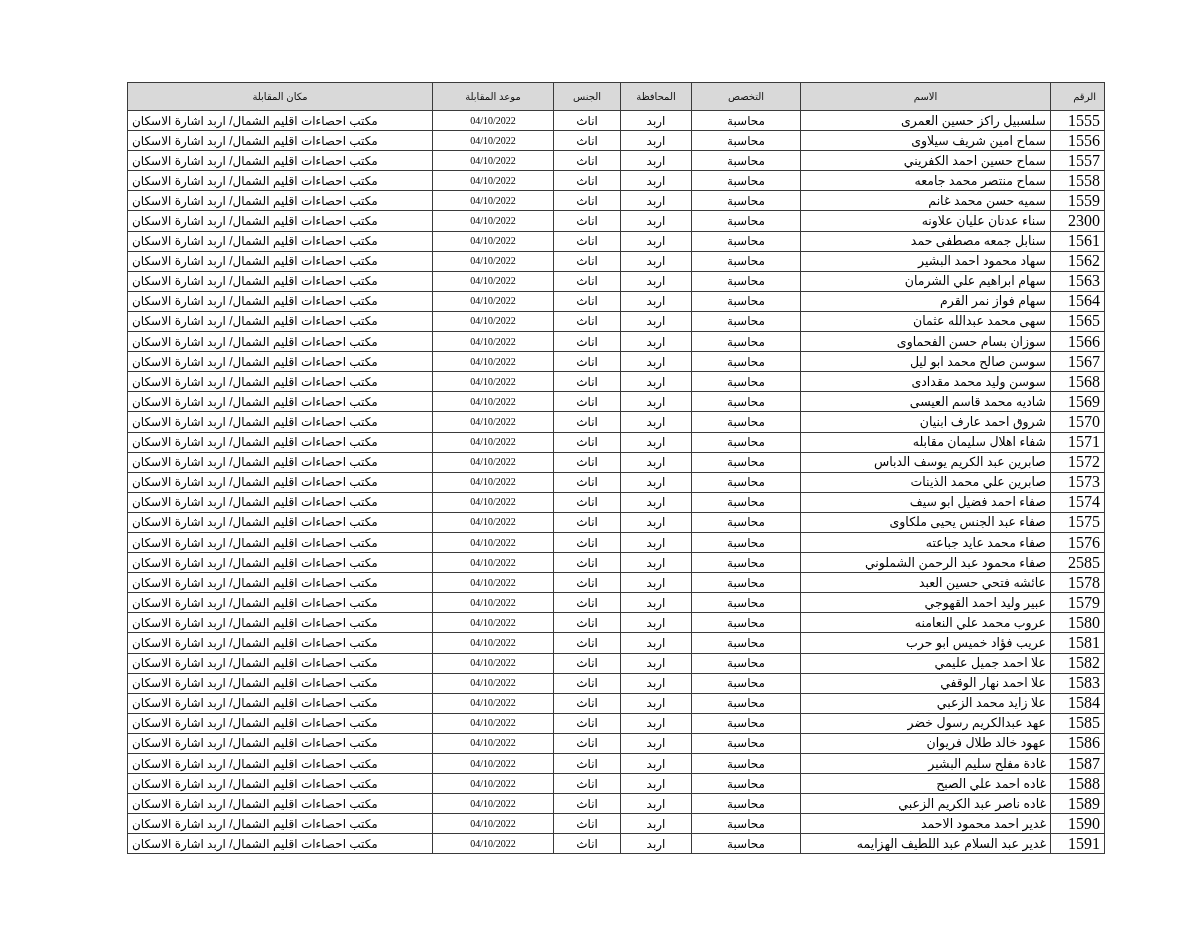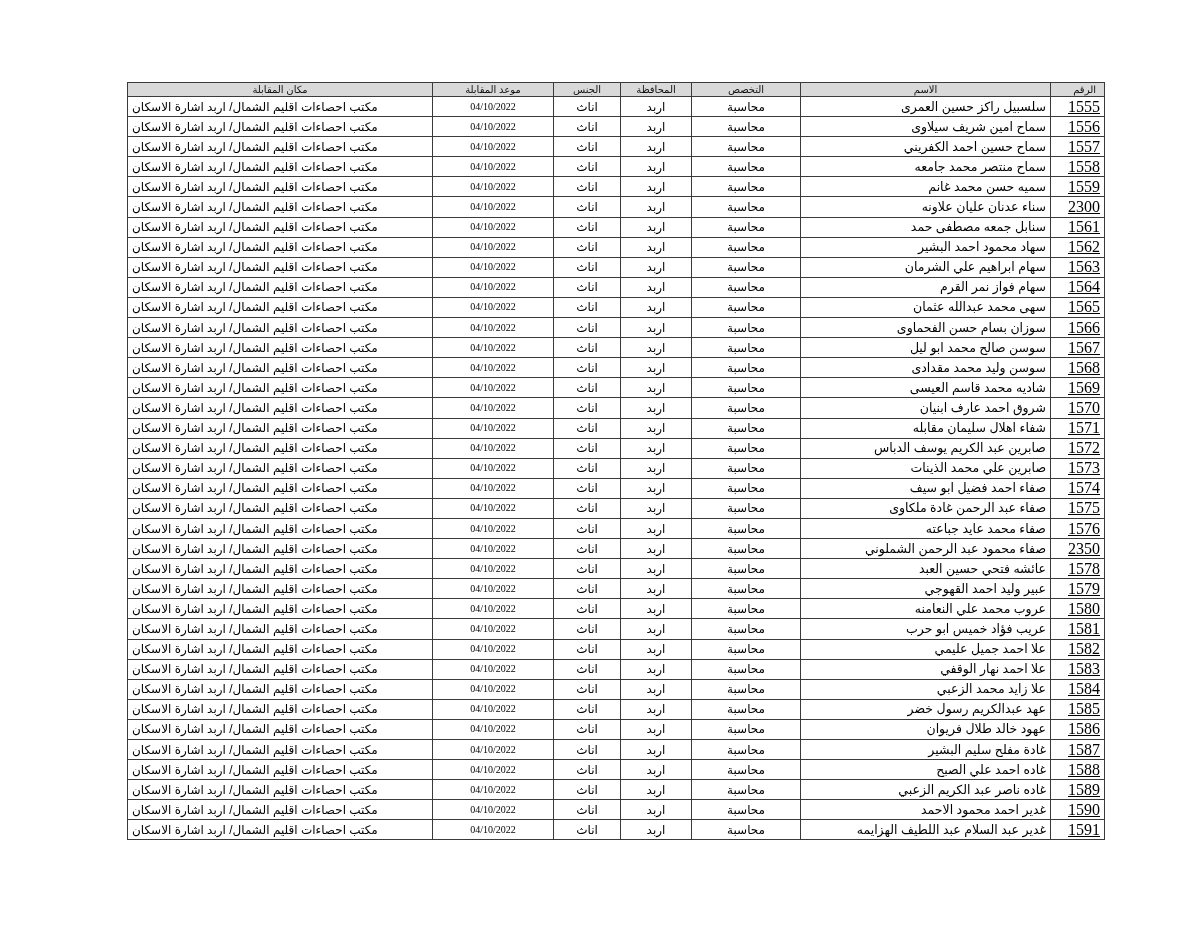--- a/index.html
+++ b/index.html
@@ -31,40 +31,40 @@
       border: 1px solid #3a3a3a;
       padding: 0 4px;
       white-space: nowrap;
       overflow: hidden;
       box-sizing: border-box;
     }
     table.grid thead th {
       background: #d9d9d9;
       font-weight: normal;
       font-size: 10px;
-      height: 14px;
+      height: 28px;
       line-height: 12px;
       text-align: center;
       direction: rtl;
       color: #111;
     }
     table.grid thead th.num-h {
       text-align: right;
       padding-right: 8px;
       font-family: Liberation Serif, serif;
     }
     table.grid tbody td {
       height: 20.1px;
       line-height: 18px;
     }
     td.place { text-align: left; direction: rtl; font-size: 12px; padding-right: 30px; }
     td.date  { text-align: center; font-family: "Liberation Serif", "DejaVu Serif", serif; font-size: 10px; }
     td.gender, td.gov, td.major { text-align: center; direction: rtl; font-size: 12px; }
     td.name  { text-align: right; direction: rtl; font-size: 12.5px; padding-right: 2px; }
-    td.num   { text-align: right; font-family: "Liberation Serif", "DejaVu Serif", serif; font-size: 16px; padding-right: 2px; text-decoration: underline; }
+    td.num   { text-align: right; font-family: "Liberation Serif", "DejaVu Serif", serif; font-size: 16px; padding-right: 2px; }
 
     col.c-place  { width: 305px; }
     col.c-date   { width: 121px; }
     col.c-gender { width: 67px; }
     col.c-gov    { width: 71px; }
     col.c-major  { width: 109px; }
     col.c-name   { width: 250px; }
     col.c-num    { width: 54px; }
   </style>
 </head>
@@ -292,42 +292,42 @@
     <td class="name">صفاء احمد فضيل ابو سيف</td>
     <td class="num">1574</td>
   </tr>
 
   <tr>
     <td class="place">مكتب احصاءات اقليم الشمال/ اربد اشارة الاسكان</td>
     <td class="date">04/10/2022</td>
     <td class="gender">اناث</td>
     <td class="gov">اربد</td>
     <td class="major">محاسبة</td>
-    <td class="name">صفاء عبد الرحمن غادة ملكاوى</td>
+    <td class="name">صفاء عبد الجنس يحيى ملكاوى</td>
     <td class="num">1575</td>
   </tr>
 
   <tr>
     <td class="place">مكتب احصاءات اقليم الشمال/ اربد اشارة الاسكان</td>
     <td class="date">04/10/2022</td>
     <td class="gender">اناث</td>
     <td class="gov">اربد</td>
     <td class="major">محاسبة</td>
     <td class="name">صفاء محمد عايد جباعته</td>
     <td class="num">1576</td>
   </tr>
 
   <tr>
     <td class="place">مكتب احصاءات اقليم الشمال/ اربد اشارة الاسكان</td>
     <td class="date">04/10/2022</td>
     <td class="gender">اناث</td>
     <td class="gov">اربد</td>
     <td class="major">محاسبة</td>
     <td class="name">صفاء محمود عبد الرحمن الشملوني</td>
-    <td class="num">2350</td>
+    <td class="num">2585</td>
   </tr>
 
   <tr>
     <td class="place">مكتب احصاءات اقليم الشمال/ اربد اشارة الاسكان</td>
     <td class="date">04/10/2022</td>
     <td class="gender">اناث</td>
     <td class="gov">اربد</td>
     <td class="major">محاسبة</td>
     <td class="name">عائشه فتحي حسين العبد</td>
     <td class="num">1578</td>

